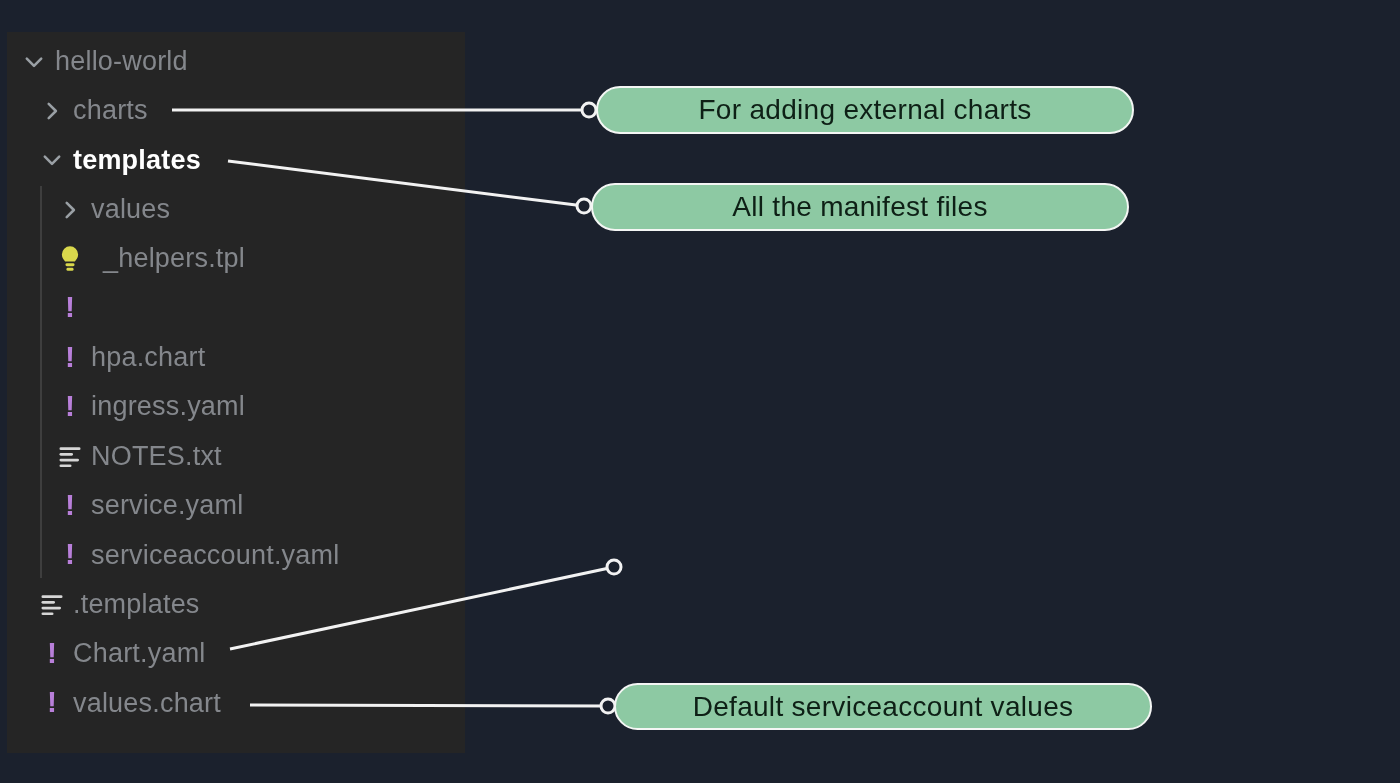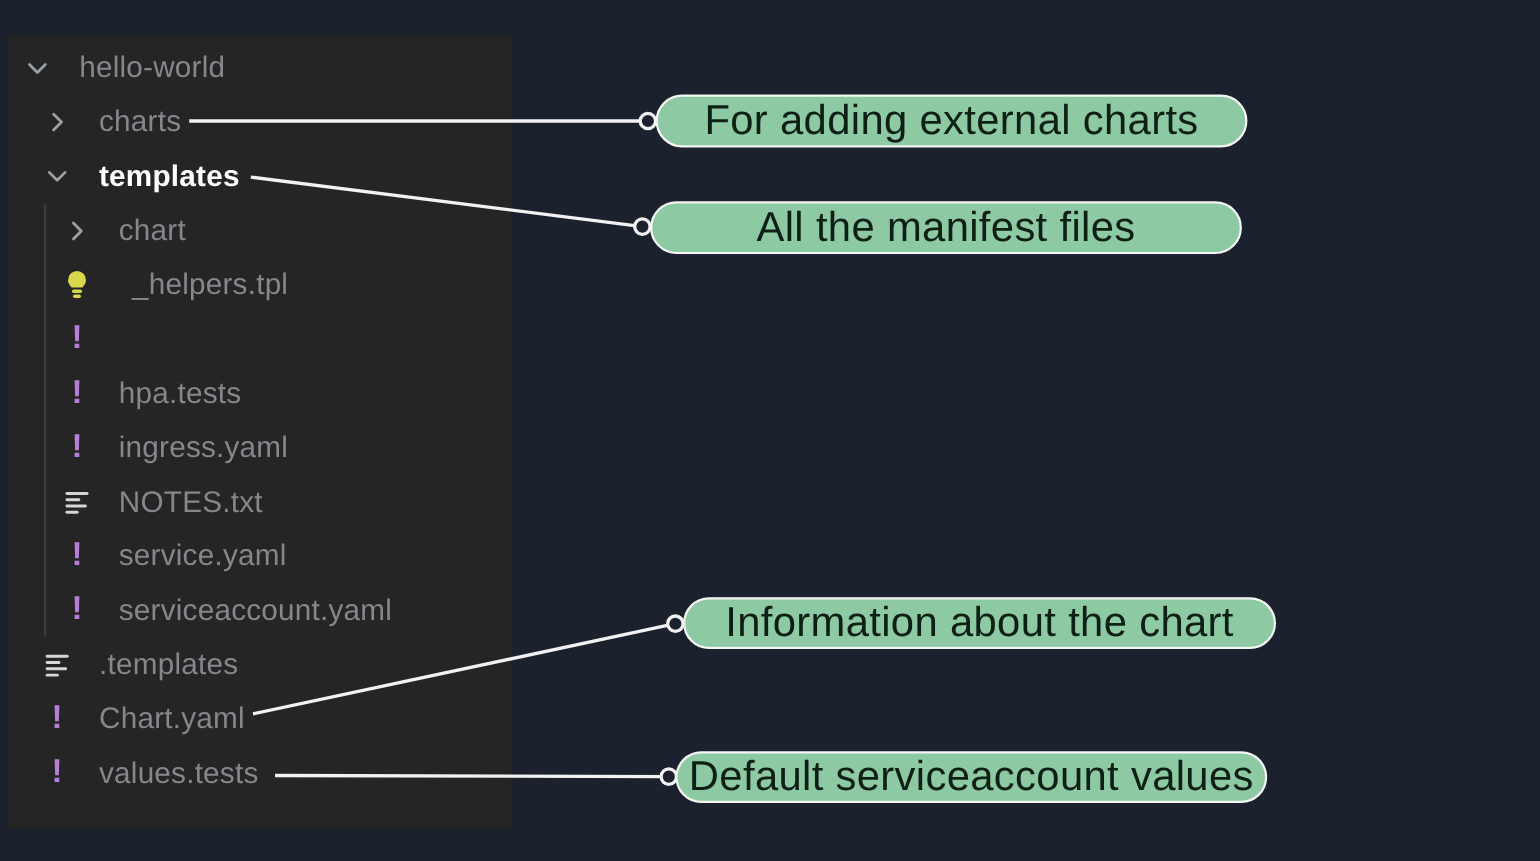--- a/index.html
+++ b/index.html
@@ -27,21 +27,21 @@
     font-size:27px;
     letter-spacing:0.2px;
     cursor:pointer;
     white-space:nowrap;
   }
   .tree-row .icon{
     width:30px;height:34px;
     display:flex;align-items:center;justify-content:center;
     flex:0 0 30px;
   }
-  .tree-row .label{margin-left:23px;}
+  .tree-row .label{margin-left:6px;}
   .tree-row.level-0{padding-left:12px;}
   .tree-row.level-1{padding-left:30px;}
   .tree-row.level-2{padding-left:48px;}
   .tree-row.highlight .label{color:#ffffff;font-weight:700;}
   .excl{
     color:#b87fd9;
     font-weight:700;
     font-size:30px;
     line-height:1;
     transform:translateY(-1px);
@@ -54,21 +54,21 @@
   }
   
   .pill{
     position:absolute;
     height:48px;
     background:#8dc9a3;
     border:2.5px solid #f4f6f4;
     border-radius:27px;
     display:flex;align-items:center;justify-content:center;
     color:#0e2016;
-    font-size:38px;
+    font-size:28px;
     box-sizing:border-box;
     letter-spacing:0.3px;
   }
   .pill-1{left:596px;top:86px;width:538px;}
   .pill-2{left:591px;top:183px;width:538px;}
   .pill-3{left:621px;top:543px;width:539px;height:47px;}
   .pill-4{left:614px;top:683px;width:538px;height:47px;}
   
   .connectors{
     position:absolute;inset:0;
@@ -106,42 +106,42 @@
             </svg>
           </span>
     <span class="label">templates</span>
   </div>
         <div class="tree-row level-2" style="top: 153.05px;">
     <span class="icon">
             <svg width="24" height="24" viewBox="0 0 16 16">
               <path d="M5.8 3.2 10.6 8l-4.8 4.8" stroke="#9aa0a5" stroke-width="1.7" fill="none" stroke-linecap="round" stroke-linejoin="round"></path>
             </svg>
           </span>
-    <span class="label">chart</span>
+    <span class="label">values</span>
   </div>
         <div class="tree-row level-2" style="top: 202.4px; gap: 12px;">
     <span class="icon">
             <svg width="26" height="30" viewBox="0 0 16 18">
               <path d="M8 1.2a5 5 0 0 1 5 5c0 2.2-1.4 3.4-2 4.3H5c-.6-.9-2-2.1-2-4.3a5 5 0 0 1 5-5z" fill="#d9d84c"></path>
               <rect x="5.2" y="11.6" width="5.6" height="1.9" rx="0.9" fill="#d9d84c"></rect>
               <rect x="5.8" y="14.4" width="4.4" height="1.9" rx="0.9" fill="#d9d84c"></rect>
             </svg>
           </span>
     <span class="label">_helpers.tpl</span>
   </div>
         <div class="tree-row level-2" style="top: 251.75px;">
     <span class="icon">
             <span class="excl">!</span>
           </span>
   </div>
         <div class="tree-row level-2" style="top: 301.1px;">
     <span class="icon">
             <span class="excl">!</span>
           </span>
-    <span class="label">hpa.tests</span>
+    <span class="label">hpa.chart</span>
   </div>
         <div class="tree-row level-2" style="top: 350.45px;">
     <span class="icon">
             <span class="excl">!</span>
           </span>
     <span class="label">ingress.yaml</span>
   </div>
         <div class="tree-row level-2" style="top: 399.8px;">
     <span class="icon">
             <svg width="24" height="24" viewBox="0 0 16 16">
@@ -179,21 +179,21 @@
         <div class="tree-row level-1" style="top: 597.2px;">
     <span class="icon">
             <span class="excl">!</span>
           </span>
     <span class="label">Chart.yaml</span>
   </div>
         <div class="tree-row level-1" style="top: 646.55px;">
     <span class="icon">
             <span class="excl">!</span>
           </span>
-    <span class="label">values.tests</span>
+    <span class="label">values.chart</span>
   </div>
       </div>
   </div>
 
   <div class="indent-guide"></div>
 
   <svg class="connectors" viewBox="0 0 1400 783">
     <g stroke="#f2f2f2" stroke-width="3" fill="none">
       <line x1="172" y1="110" x2="589" y2="110"></line>
       <line x1="228" y1="161" x2="584" y2="206"></line>
@@ -203,16 +203,15 @@
     <g stroke="#f2f2f2" stroke-width="3" fill="#1b212d">
       <circle cx="589" cy="110" r="7"></circle>
       <circle cx="584" cy="206" r="7"></circle>
       <circle cx="614" cy="567" r="7"></circle>
       <circle cx="608" cy="706" r="7"></circle>
     </g>
   </svg>
 
   <div class="pill pill-1">For adding external charts</div>
   <div class="pill pill-2">All the manifest files</div>
-  <div class="pill pill-3">Information about the chart</div>
   <div class="pill pill-4">Default serviceaccount values</div>
 
 </div>
 
 </body></html>

